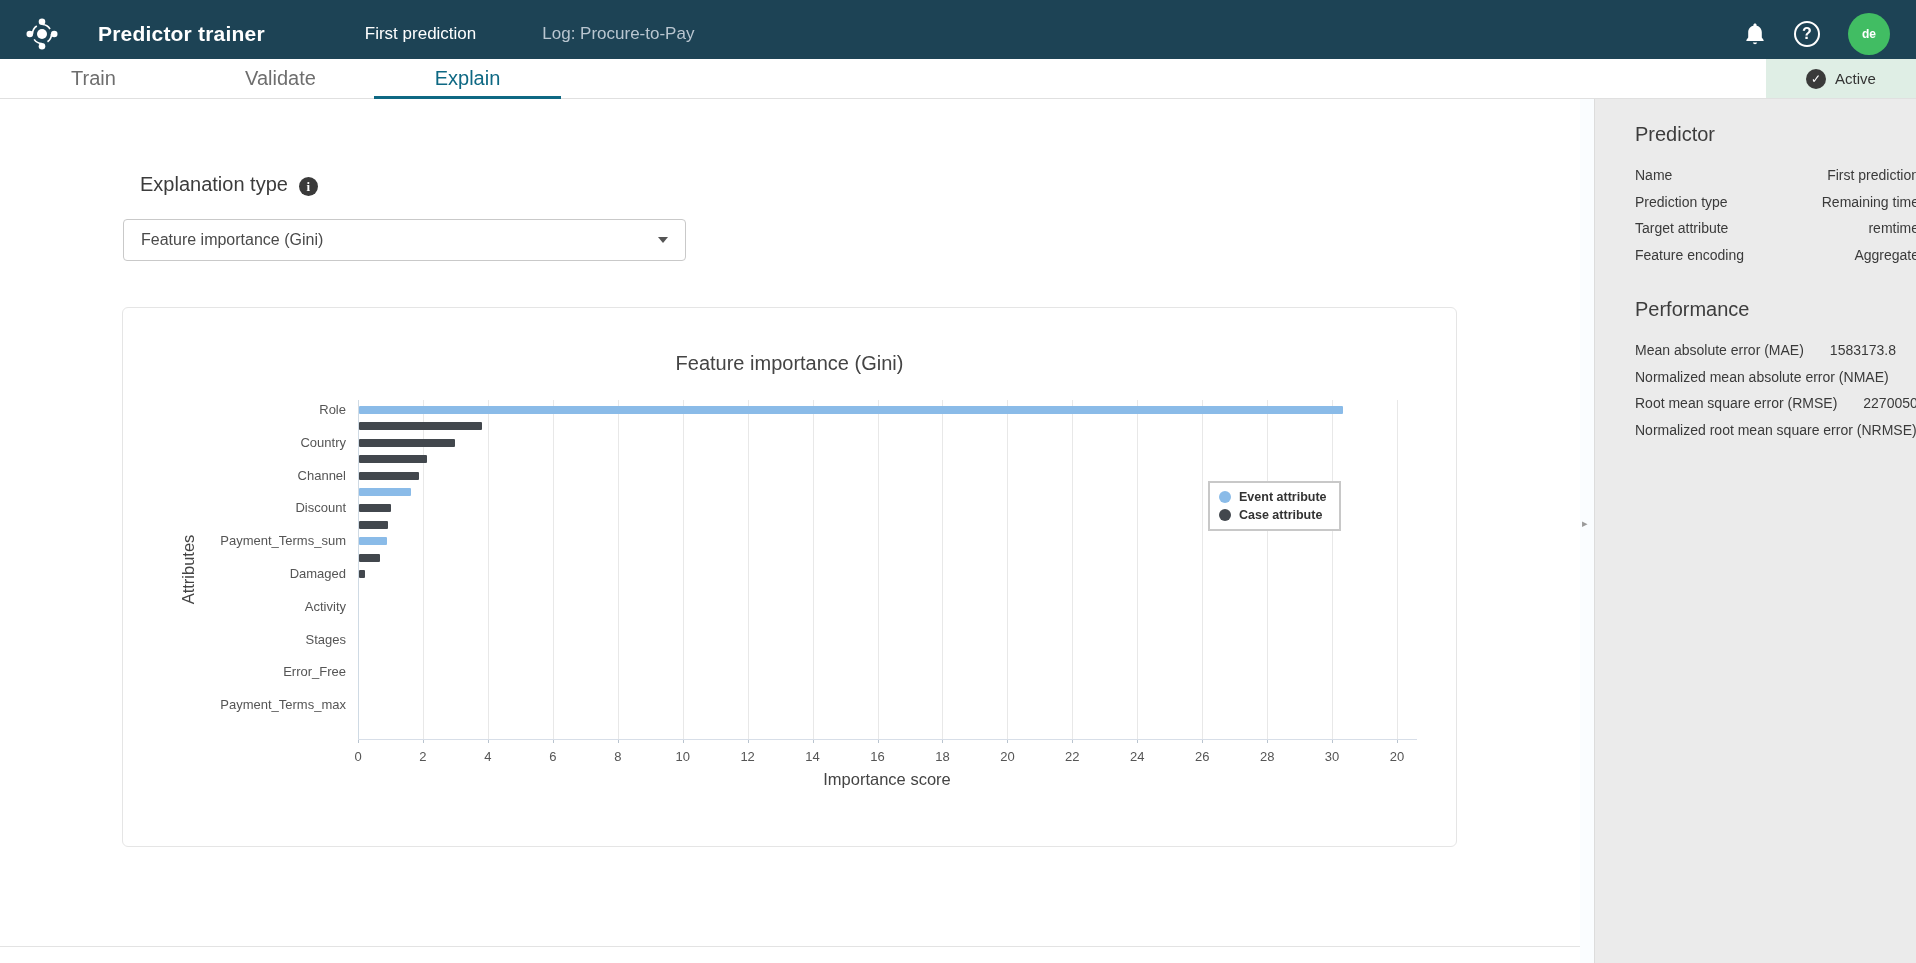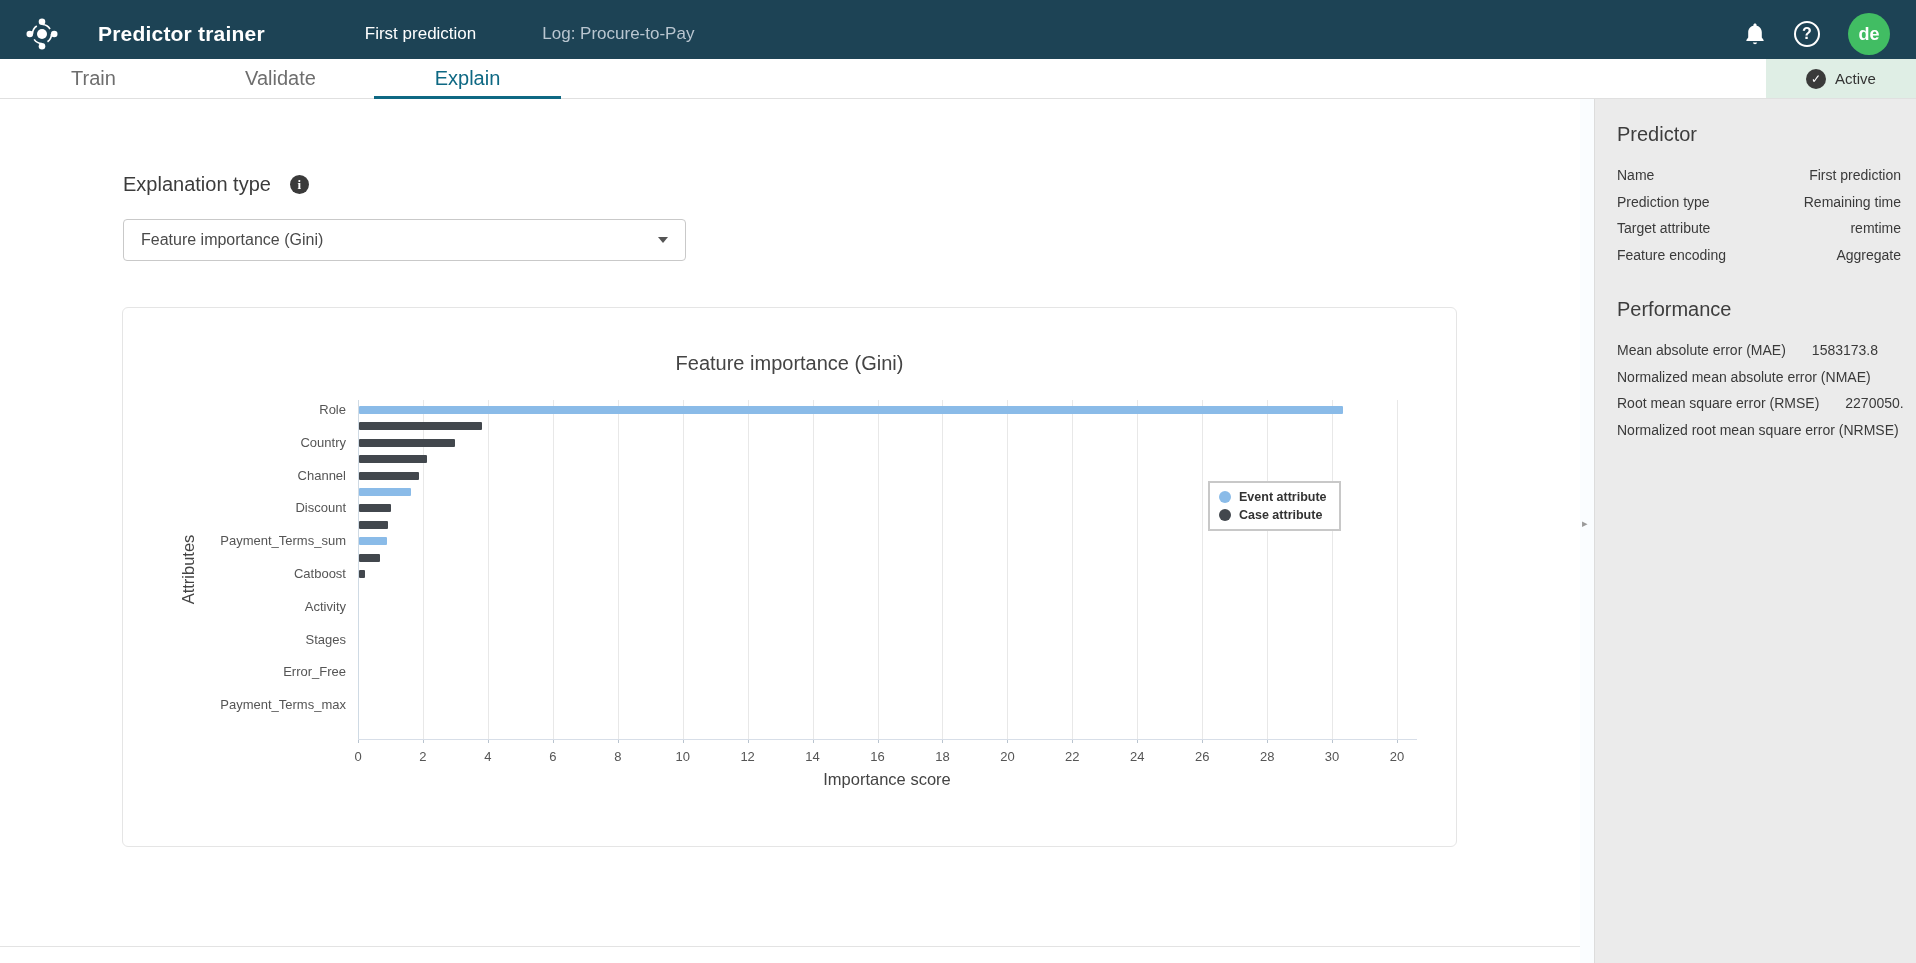--- a/index.html
+++ b/index.html
@@ -14,43 +14,43 @@
   .app-title { color:#fff; font-size:21px; font-weight:bold; margin-left:40px; letter-spacing:.2px; }
   .hdr-item { color:#fff; font-size:17px; }
   .hdr-item.first { margin-left:100px; }
   .hdr-item.log { margin-left:66px; color:#b9c6d0; }
   .hdr-right { margin-left:auto; display:flex; align-items:center; gap:28px; }
   .bell { width:22px; height:24px; cursor:pointer; }
   .help { width:26px; height:26px; border:2px solid #fff; border-radius:50%;
     color:#fff; font-size:16px; font-weight:bold; display:flex; align-items:center;
     justify-content:center; cursor:pointer; }
   .avatar { width:42px; height:42px; border-radius:50%; background:#41bd63;
-    color:#fff; font-size:18px; font-weight:bold; display:flex; align-items:center;
+    color:#fff; font-size:12px; font-weight:bold; display:flex; align-items:center;
     justify-content:center; cursor:pointer; }
 
   
   .tabbar { position:absolute; left:0; top:59px; width:1916px; height:40px;
     background:#fff; border-bottom:1px solid #e0e0e0; display:flex; }
   .tab { width:187px; height:100%; display:flex; align-items:center; justify-content:center;
     font-size:20px; color:#6e6e6e; cursor:pointer; position:relative; }
   .tab.active { color:#0e6883; }
   .tab.active::after { content:""; position:absolute; left:0; right:0; bottom:-1px;
     height:3px; background:#0e6883; }
   .status-seg { position:absolute; right:0; top:0; width:150px; height:39px;
     background:#dfeee5; display:flex; align-items:center; justify-content:center;
     gap:9px; cursor:pointer; }
   .status-seg .chk { width:20px; height:20px; border-radius:50%; background:#3a3a3a;
     color:#fff; font-size:12px; display:flex; align-items:center; justify-content:center; }
   .status-seg .txt { font-size:15px; color:#333; }
 
   
   .main { position:absolute; left:0; top:99px; width:1580px; height:848px;
     background:#fff; border-bottom:1px solid #e3e3e3; }
-  .exp-label { position:absolute; left:123px; top:74px; font-size:20px; color:#3c3c3c;
-    display:flex; align-items:center; gap:19px; }
+  .exp-label { position:absolute; left:140px; top:74px; font-size:20px; color:#3c3c3c;
+    display:flex; align-items:flex-end; gap:11px; }
   .info-icon { width:19px; height:19px; border-radius:50%; background:#3a3a3a; color:#fff;
     font-family:"Liberation Serif", serif; font-size:13px; font-weight:bold;
     display:flex; align-items:center; justify-content:center; cursor:pointer; }
   .dropdown { position:absolute; left:123px; top:120px; width:563px; height:42px;
     border:1px solid #c9c9c9; border-radius:4px; background:#fff; display:flex;
     align-items:center; justify-content:space-between; padding:0 17px; cursor:pointer; }
   .dropdown .val { font-size:16px; color:#4a4a4a; }
   .caret { width:0; height:0; border-left:5px solid transparent; border-right:5px solid transparent;
     border-top:6px solid #555; }
 
@@ -77,21 +77,21 @@
   .legend-txt { font-size:12.5px; font-weight:bold; color:#333; white-space:nowrap; }
 
   
   .strip { position:absolute; left:1580px; top:99px; width:14px; height:864px;
     background:#fafdff; }
   .strip .handle { position:absolute; left:2px; top:418px; color:#9a9a9a; font-size:11px;
     cursor:pointer; }
 
   
   .sidebar { position:absolute; left:1594px; top:99px; width:322px; height:864px;
-    background:#ebebeb; border-left:1px solid #dcdcdc; padding:24px 0 0 22px; overflow:hidden; }
+    background:#ebebeb; border-left:1px solid #dcdcdc; padding:24px 0 0 40px; overflow:hidden; }
   .side-h { font-size:20px; color:#3d3d3d; margin-bottom:16px; }
   .side-rows { margin-bottom:30px; }
   .side-row { display:flex; justify-content:space-between; width:284px; font-size:14px;
     color:#3a3a3a; line-height:26.5px; white-space:nowrap; }
   .side-row.wide { display:block; width:auto; overflow:visible; }
   .side-row.wide .v { margin-left:26px; }
 </style>
 </head>
 <body>
 
@@ -202,21 +202,21 @@
         <div class="bar" style="left: 236px; top: 163.6px; width: 60.0695px; background: rgb(66, 71, 77);"></div>
         <div class="ylab" style="left: 40px; width: 183px; top: 159.6px;">Channel</div>
         <div class="bar" style="left: 236px; top: 180px; width: 51.952px; background: rgb(138, 187, 232);"></div>
         <div class="bar" style="left: 236px; top: 196.4px; width: 32.47px; background: rgb(66, 71, 77);"></div>
         <div class="ylab" style="left: 40px; width: 183px; top: 192.4px;">Discount</div>
         <div class="bar" style="left: 236px; top: 212.8px; width: 29.223px; background: rgb(66, 71, 77);"></div>
         <div class="bar" style="left: 236px; top: 229.2px; width: 27.5995px; background: rgb(138, 187, 232);"></div>
         <div class="ylab" style="left: 40px; width: 183px; top: 225.2px;">Payment_Terms_sum</div>
         <div class="bar" style="left: 236px; top: 245.6px; width: 21.1055px; background: rgb(66, 71, 77);"></div>
         <div class="bar" style="left: 236px; top: 262px; width: 6.494px; background: rgb(66, 71, 77);"></div>
-        <div class="ylab" style="left: 40px; width: 183px; top: 258px;">Catboost</div>
+        <div class="ylab" style="left: 40px; width: 183px; top: 258px;">Damaged</div>
         <div class="ylab" style="left: 40px; width: 183px; top: 290.8px;">Activity</div>
         <div class="ylab" style="left: 40px; width: 183px; top: 323.6px;">Stages</div>
         <div class="ylab" style="left: 40px; width: 183px; top: 356.4px;">Error_Free</div>
         <div class="ylab" style="left: 40px; width: 183px; top: 389.2px;">Payment_Terms_max</div>
       </div>
     <div class="ylabel-rot" style="left:20px; top:252px; width:90px; text-align:center;">Attributes</div>
     <div class="xlabel" style="left:764px; top:462px;">Importance score</div>
     <div class="legend" style="left:1085px; top:173px;">
         <div class="legend-row">
           <span class="legend-dot" style="background: rgb(138, 187, 232);"></span>

